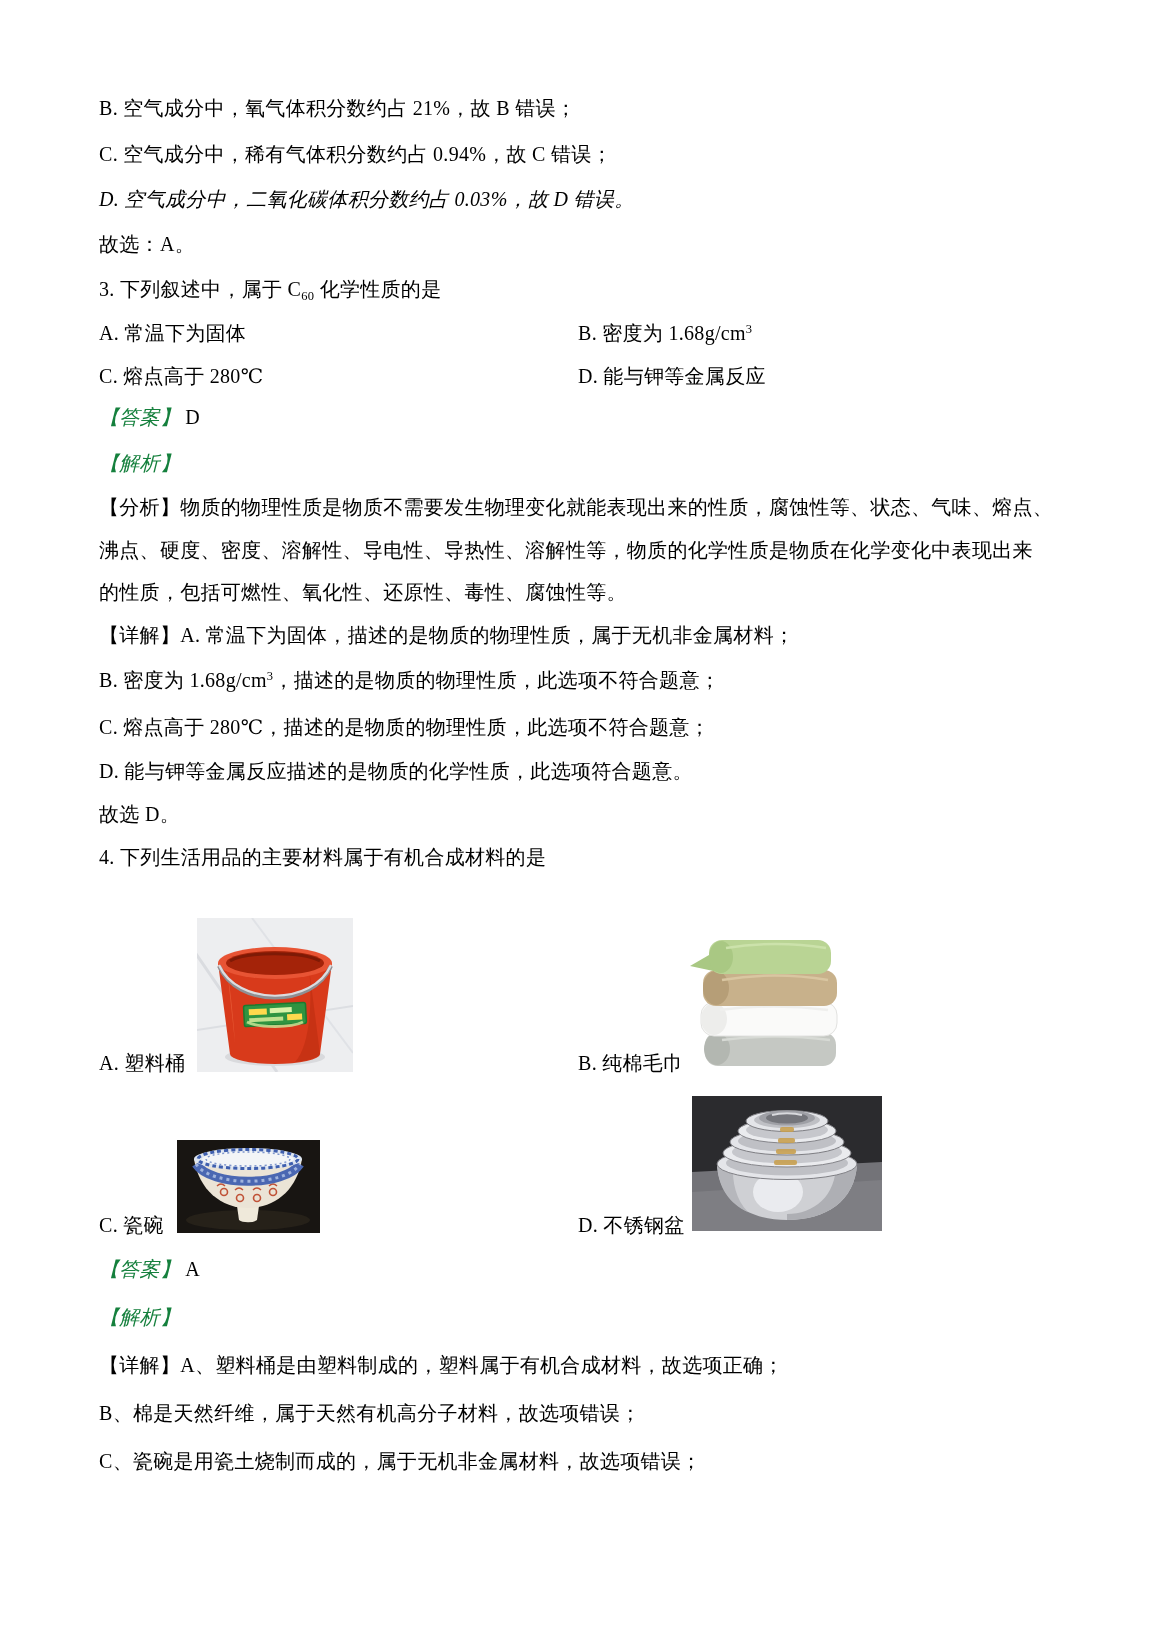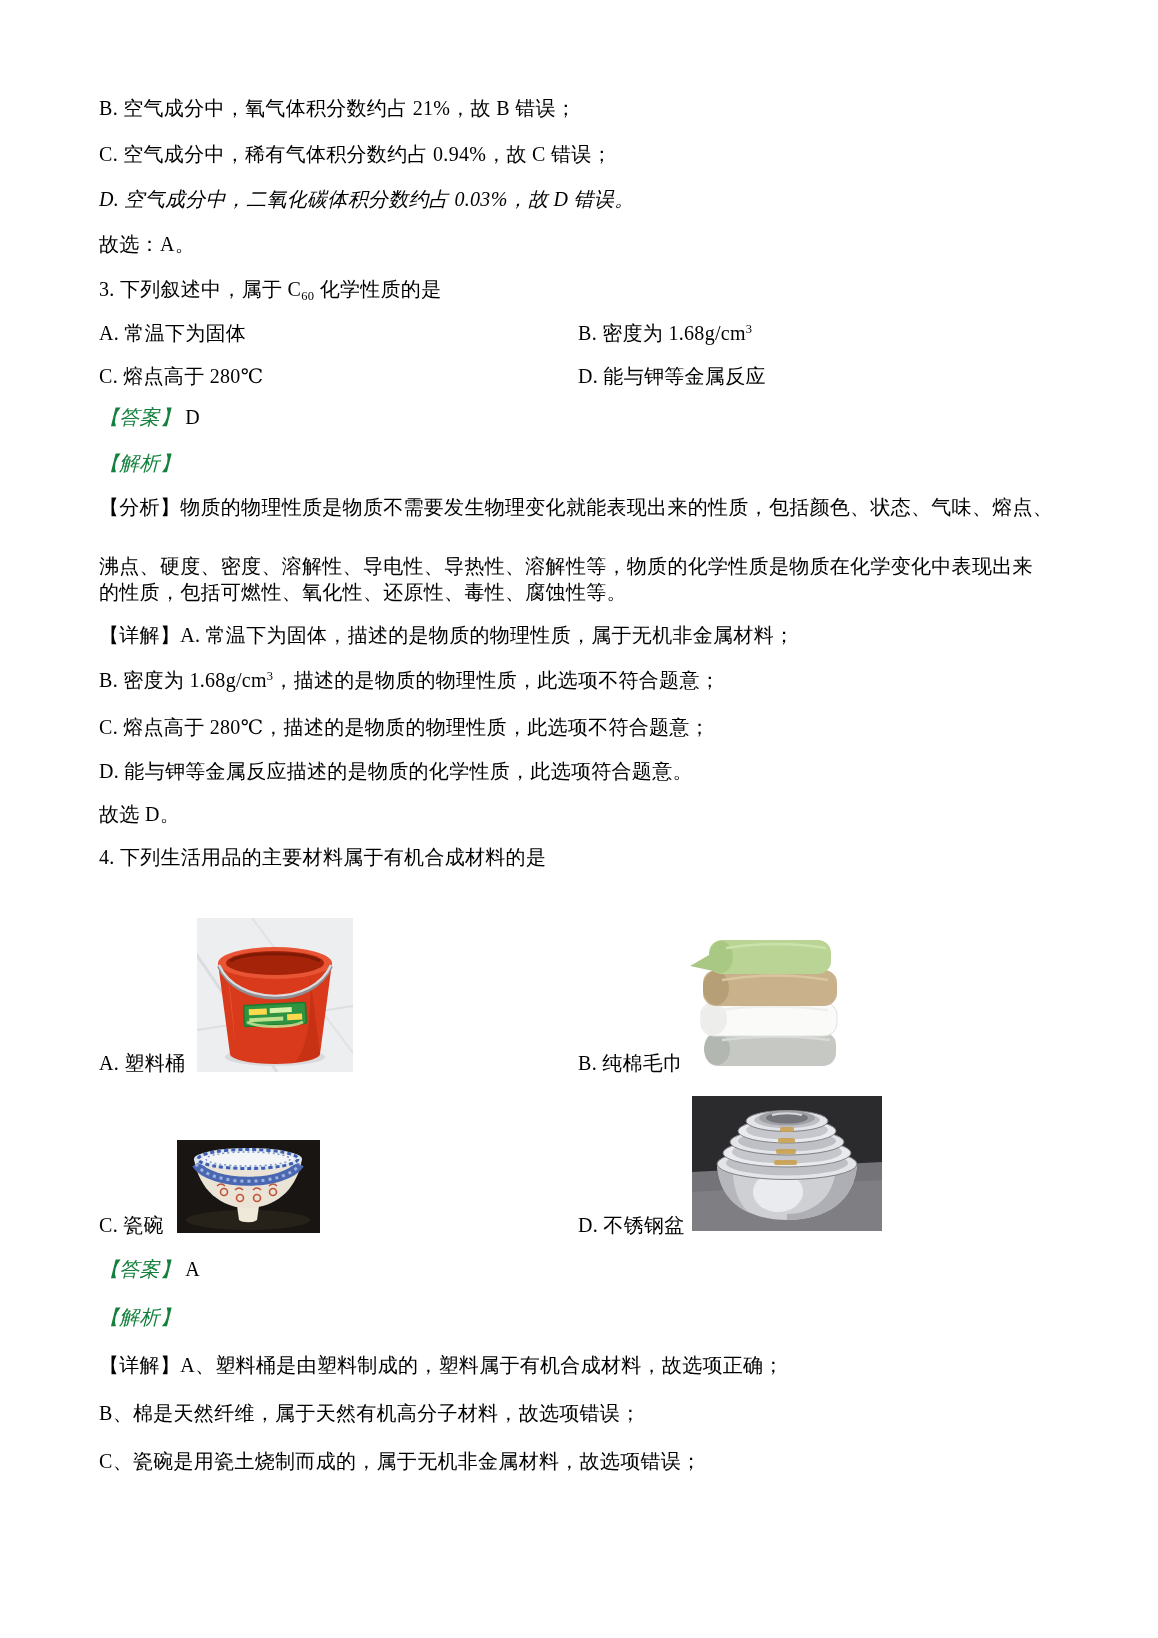--- a/index.html
+++ b/index.html
@@ -50,22 +50,22 @@
   <div class="line" style="left:99px; top:276px;"><span>3. 下列叙述中，属于 C</span><sub class="chem">60</sub><span> 化学性质的是</span></div>
 
   <div class="line" style="left:99px;  top:320px;">A. 常温下为固体</div>
   <div class="line" style="left:578px; top:320px;"><span>B. 密度为 1.68g/cm</span><sup class="chem">3</sup></div>
   <div class="line" style="left:99px;  top:363px;">C. 熔点高于 280℃</div>
   <div class="line" style="left:578px; top:363px;">D. 能与钾等金属反应</div>
 
   <div class="line" style="left:99px; top:404px;"><span class="tag-blue">【答案】</span><span class="ans-val">D</span></div>
   <div class="line" style="left:99px; top:450px;"><span class="tag-blue">【解析】</span></div>
 
-  <div class="line" style="left:99px; top:494px;">【分析】物质的物理性质是物质不需要发生物理变化就能表现出来的性质，包括颜色、状态、气味、熔点、</div>
-  <div class="line" style="left:99px; top:537px;margin-top:16px;">沸点、硬度、密度、溶解性、导电性、导热性、溶解性等，物质的化学性质是物质在化学变化中表现出来</div>
+  <div class="line" style="left:99px; top:494px;">【分析】物质的物理性质是物质不需要发生物理变化就能表现出来的性质，腐蚀性等、状态、气味、熔点、</div>
+  <div class="line" style="left:99px; top:537px;">沸点、硬度、密度、溶解性、导电性、导热性、溶解性等，物质的化学性质是物质在化学变化中表现出来</div>
   <div class="line" style="left:99px; top:579px;">的性质，包括可燃性、氧化性、还原性、毒性、腐蚀性等。</div>
 
   <div class="line" style="left:99px; top:622px;">【详解】A. 常温下为固体，描述的是物质的物理性质，属于无机非金属材料；</div>
   <div class="line" style="left:99px; top:667px;"><span>B. 密度为 1.68g/cm</span><sup class="chem">3</sup><span>，描述的是物质的物理性质，此选项不符合题意；</span></div>
   <div class="line" style="left:99px; top:714px;">C. 熔点高于 280℃，描述的是物质的物理性质，此选项不符合题意；</div>
   <div class="line" style="left:99px; top:758px;">D. 能与钾等金属反应描述的是物质的化学性质，此选项符合题意。</div>
   <div class="line" style="left:99px; top:801px;">故选 D。</div>
 
   <div class="line" style="left:99px; top:844px;text-align:center;">4. 下列生活用品的主要材料属于有机合成材料的是</div>
 

